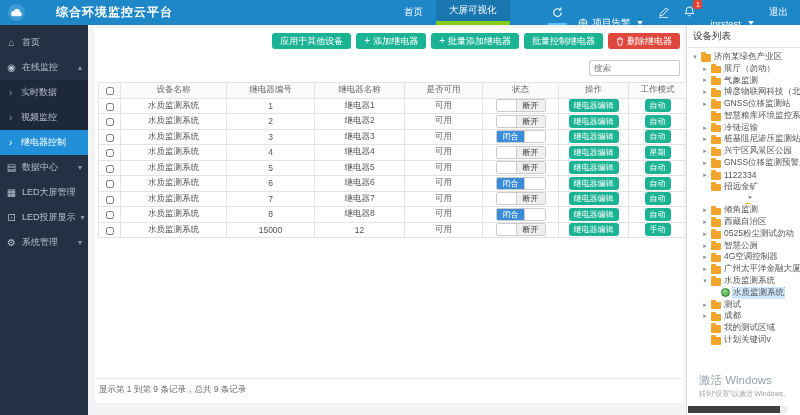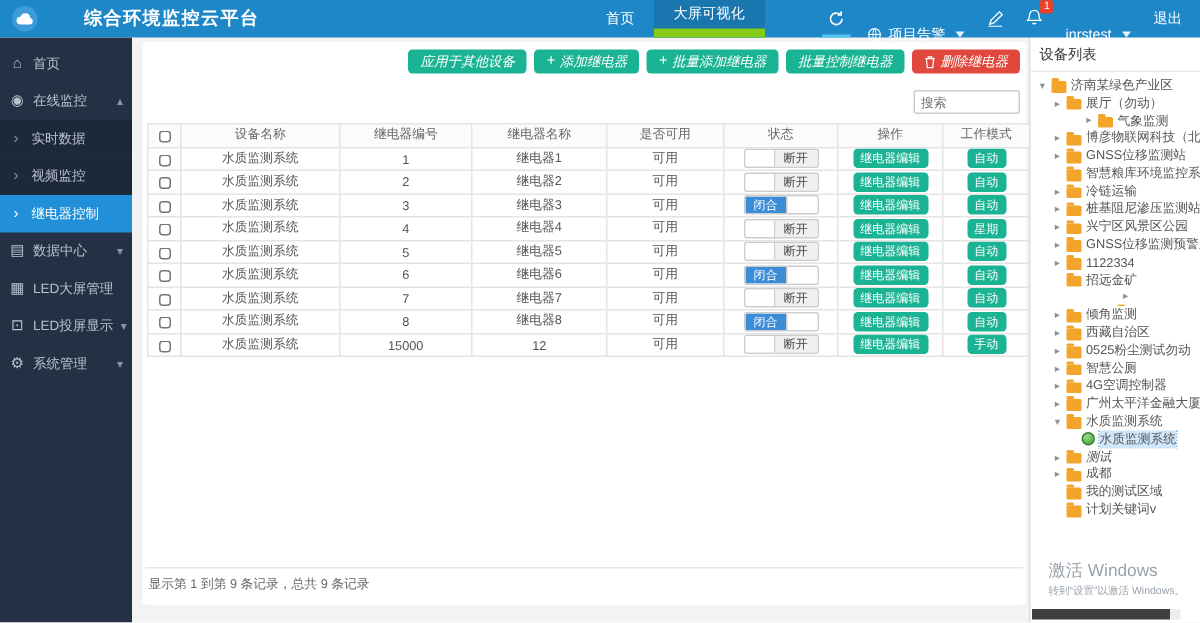--- a/index.html
+++ b/index.html
@@ -6,21 +6,21 @@
   html,body { width:800px; height:415px; overflow:hidden; }
   body { position:relative; font-family:"Liberation Sans","DejaVu Sans",sans-serif; background:#f3f3f4; }
 
   
   .app-header { position:absolute; top:0; left:0; width:800px; height:25px; background:#1d87c8; color:#fff; display:flex; align-items:center; z-index:6; }
   .brand { display:flex; align-items:center; padding-left:8px; gap:5px; }
   .brand-icon { width:17px; height:17px; border-radius:50%; background:#3d9bd8; display:flex; align-items:center; justify-content:center; }
   .brand-title { font-size:12px; font-weight:bold; letter-spacing:1px; white-space:nowrap;margin-left:26px; }
   .top-nav { display:flex; height:100%; margin-left:218px; }
   .nav-item { display:flex; align-items:center; padding:0 13px; font-size:9.5px; cursor:pointer; white-space:nowrap; }
-  .nav-item.active { background:#1a76af; border-bottom:6px solid #84cc16; }
+  .nav-item.active { background:#1a76af; border-bottom:4px solid #84cc16; }
   .header-right { margin-left:auto; display:flex; align-items:center; gap:15px; padding-right:12px; font-size:9.5px; }
   .hicon { position:relative; display:flex; align-items:center; cursor:pointer; }
   .hicon.underlined::after { content:''; position:absolute; bottom:-7px; left:-4px; right:-4px; height:2px; background:#53c6f1; }
   .caret { display:inline-block; width:0; height:0; border-left:3.5px solid transparent; border-right:3.5px solid transparent; border-top:4px solid #e8f2fa; margin-left:3px; }
   .menu-group { display:flex; align-items:center; gap:4px; cursor:pointer; white-space:nowrap;margin-top:21px; }
   .bell-wrap { position:relative; cursor:pointer; }
   .badge { position:absolute; top:-6px; right:-7px; background:#e8412c; color:#fff; font-size:7px; line-height:9px; padding:0 2.5px; border-radius:2px; }
   .logout { cursor:pointer; white-space:nowrap; }
 
   
@@ -30,26 +30,26 @@
   .side-item.active { background:#2190d9; color:#fff; }
   .s-icon { width:11px; text-align:center; font-size:10px; flex:0 0 11px; }
   .chev { font-size:10px; color:#8895a7; width:7px; flex:0 0 7px; }
   .side-item.active .chev { color:#fff; }
   .side-arrow { margin-left:auto; font-size:8px; color:#8895a7; }
 
   
   .main { position:absolute; left:88px; top:25px; width:598px; bottom:0; background:#f3f3f4; }
   .card { position:absolute; left:7px; top:3px; right:2px; bottom:12px; background:#fff; }
   .toolbar { display:flex; justify-content:flex-end; gap:5px; padding:5px 4px 0 0; }
-  .tbtn { border:none; color:#fff; font-size:9px; height:16px; padding:0 8px; border-radius:3px; display:flex; align-items:center; gap:3px; cursor:pointer; font-family:inherit; white-space:nowrap;font-style:italic; }
+  .tbtn { border:none; color:#fff; font-size:9px; height:16px; padding:0 8px; border-radius:3px; display:flex; align-items:center; gap:3px; cursor:pointer; font-family:inherit; white-space:nowrap; }
   .tbtn.teal { background:#1ab394; }
   .tbtn.red  { background:#e0473d; }
   .bicon { font-size:10px; line-height:1; display:flex; align-items:center; }
   .search-row { display:flex; justify-content:flex-end; padding:11px 4px 6px 0; }
-  .search-input { width:71px; height:16px; border:1px solid #ccc; border-radius:2px; font-size:8.5px; padding:0 4px; color:#555; outline:none; font-family:inherit; }
+  .search-input { width:91px; height:16px; border:1px solid #ccc; border-radius:2px; font-size:8.5px; padding:0 4px; color:#555; outline:none; font-family:inherit; }
   .table-wrap { padding:0 3px; }
   table.grid { width:100%; border-collapse:collapse; table-layout:fixed; }
   .grid th, .grid td { border:1px solid #e4e4e4; font-size:8.5px; color:#555; text-align:center; height:15.5px; padding:0 1px; font-weight:normal; overflow:hidden; white-space:nowrap; }
   .grid th { background:#fbfbfb; color:#666; }
   .grid input[type=checkbox] { width:8px; height:8px; margin:0; vertical-align:middle; }
   .switch { display:inline-flex; width:50px; height:13px; border:1px solid #ccc; border-radius:2px; overflow:hidden; background:#fff; vertical-align:middle; cursor:pointer; }
   .switch .knob { background:#fff; }
   .switch.off .knob { flex:0 0 42%; border-right:1px solid #ccc; }
   .switch.off .sw-label { flex:1; background:#f0f0f0; color:#444; }
   .switch.on .sw-label { flex:0 0 58%; background:#3b8dd8; color:#fff; }
@@ -359,21 +359,21 @@
       <div class="tnode" style="padding-left: 2px;">
         <span class="tarrow">▾</span>
         <span class="folder"></span>
         <span class="tlabel">济南某绿色产业区</span>
       </div>
       <div class="tnode" style="padding-left: 12px;">
         <span class="tarrow">▸</span>
         <span class="folder"></span>
         <span class="tlabel">展厅（勿动）</span>
       </div>
-      <div class="tnode" style="padding-left: 12px; justify-content: center;">
+      <div class="tnode" style="padding-left: 12px;">
         <span class="tarrow">▸</span>
         <span class="folder"></span>
         <span class="tlabel">气象监测</span>
       </div>
       <div class="tnode" style="padding-left: 12px;">
         <span class="tarrow">▸</span>
         <span class="folder"></span>
         <span class="tlabel">博彦物联网科技（北京）有</span>
       </div>
       <div class="tnode" style="padding-left: 12px;">
@@ -454,21 +454,21 @@
       <div class="tnode" style="padding-left: 12px;">
         <span class="tarrow">▾</span>
         <span class="folder"></span>
         <span class="tlabel">水质监测系统</span>
       </div>
       <div class="tnode selected" style="padding-left: 22px;">
         <span class="tarrow"></span>
         <span class="dev-dot"></span>
         <span class="tlabel">水质监测系统</span>
       </div>
-      <div class="tnode" style="padding-left: 12px; font-style: italic;">
+      <div class="tnode" style="padding-left: 12px;">
         <span class="tarrow">▸</span>
         <span class="folder"></span>
         <span class="tlabel">测试</span>
       </div>
       <div class="tnode" style="padding-left: 12px;">
         <span class="tarrow">▸</span>
         <span class="folder"></span>
         <span class="tlabel">成都</span>
       </div>
       <div class="tnode" style="padding-left: 12px;">

